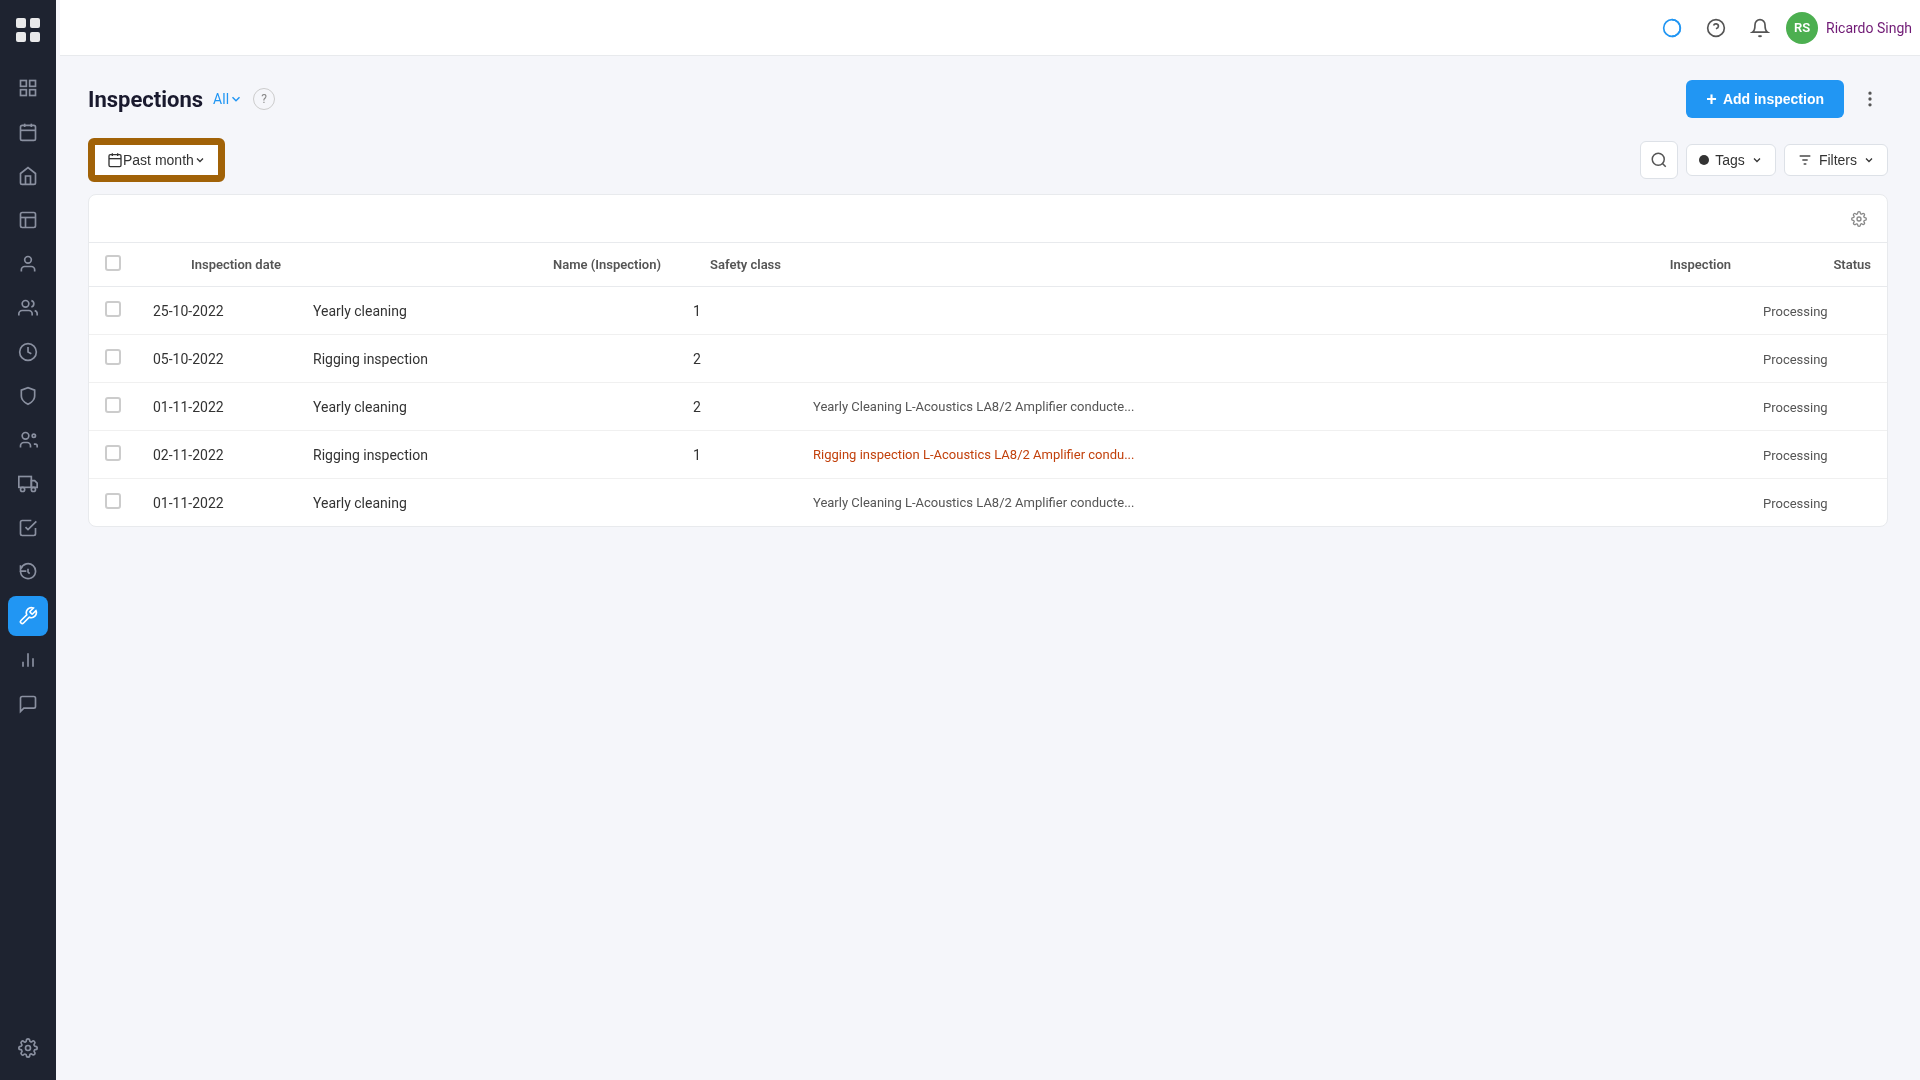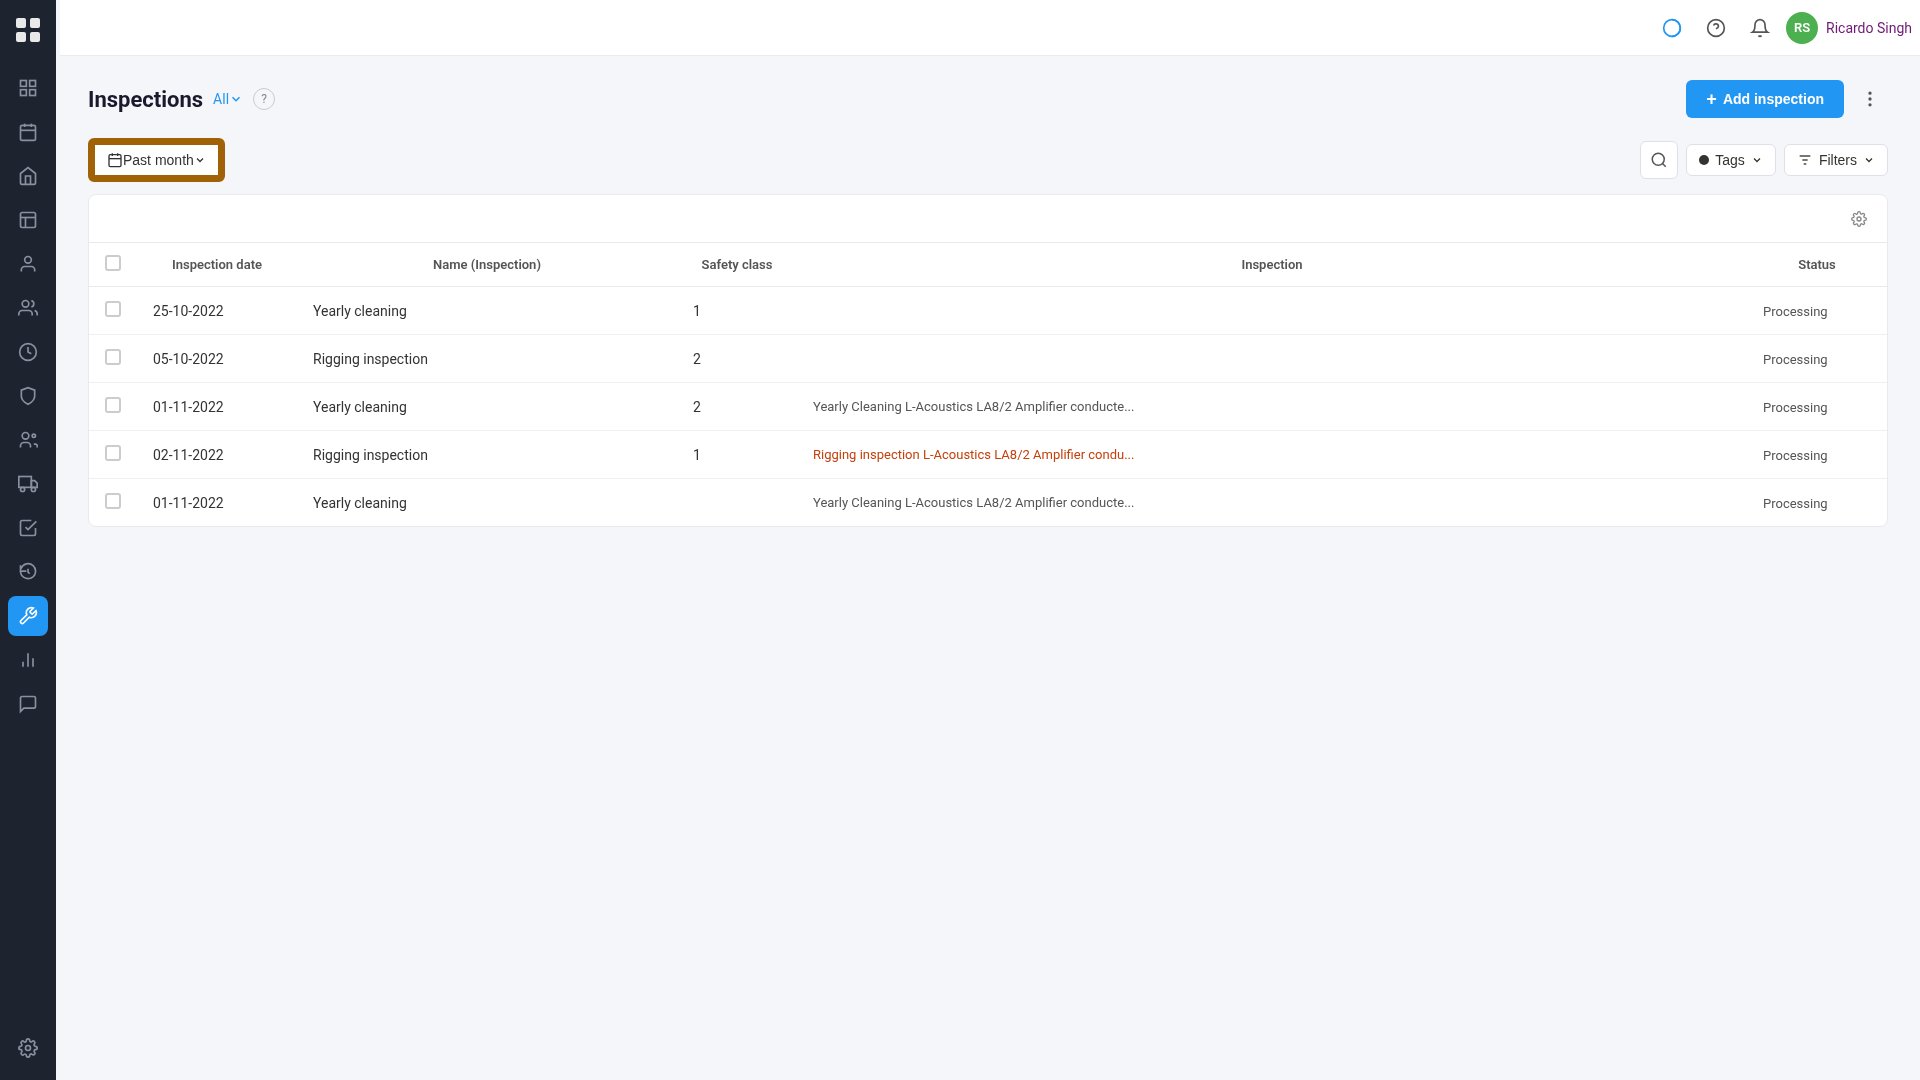--- a/index.html
+++ b/index.html
@@ -248,21 +248,21 @@
     }
 
     table {
       width: 100%;
       border-collapse: collapse;
     }
     thead tr {
       border-bottom: 1px solid #e8eaed;
     }
     th {
-      text-align: center;
+      text-align: right;
       padding: 12px 16px;
       font-size: 13px;
       font-weight: 600;
       color: #555;
       background: #fff;
     }
     td {
       padding: 14px 16px;
       font-size: 14px;
       color: #333;

